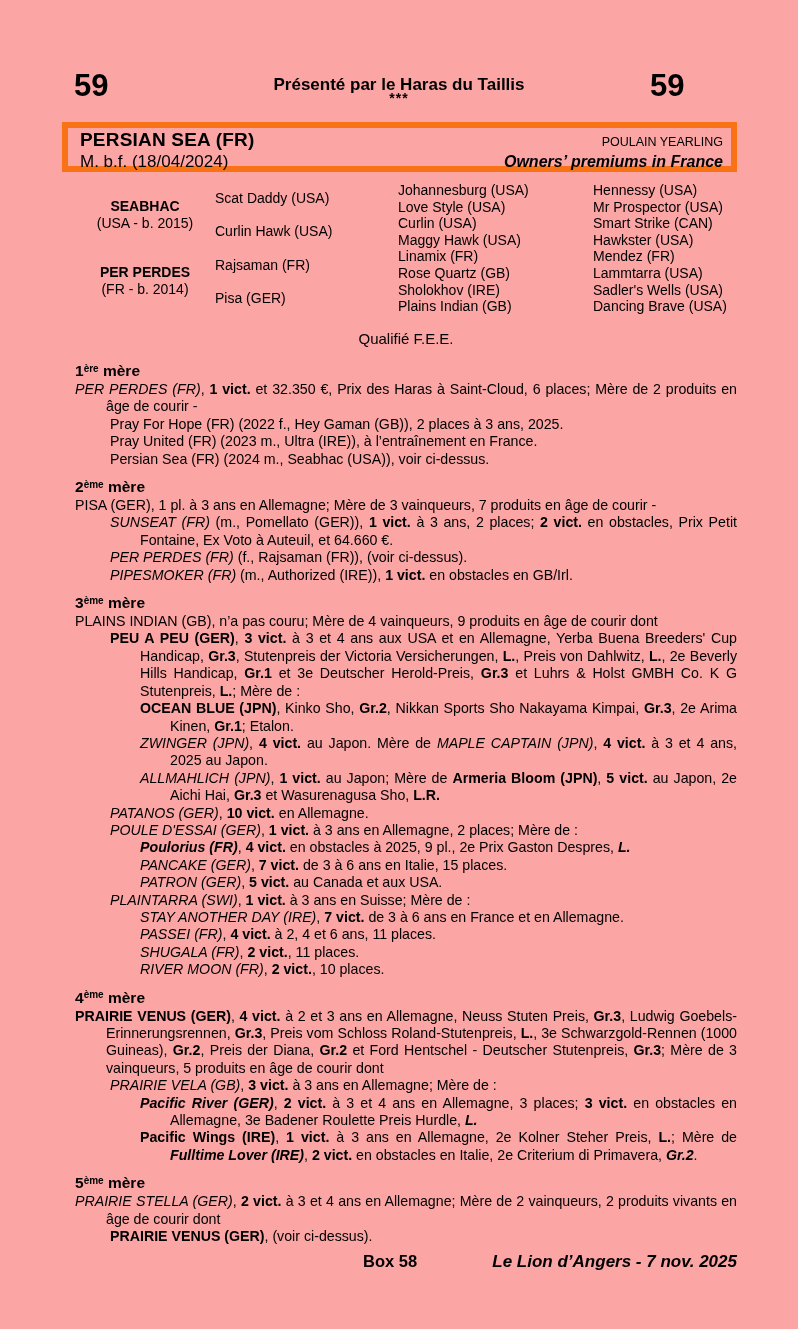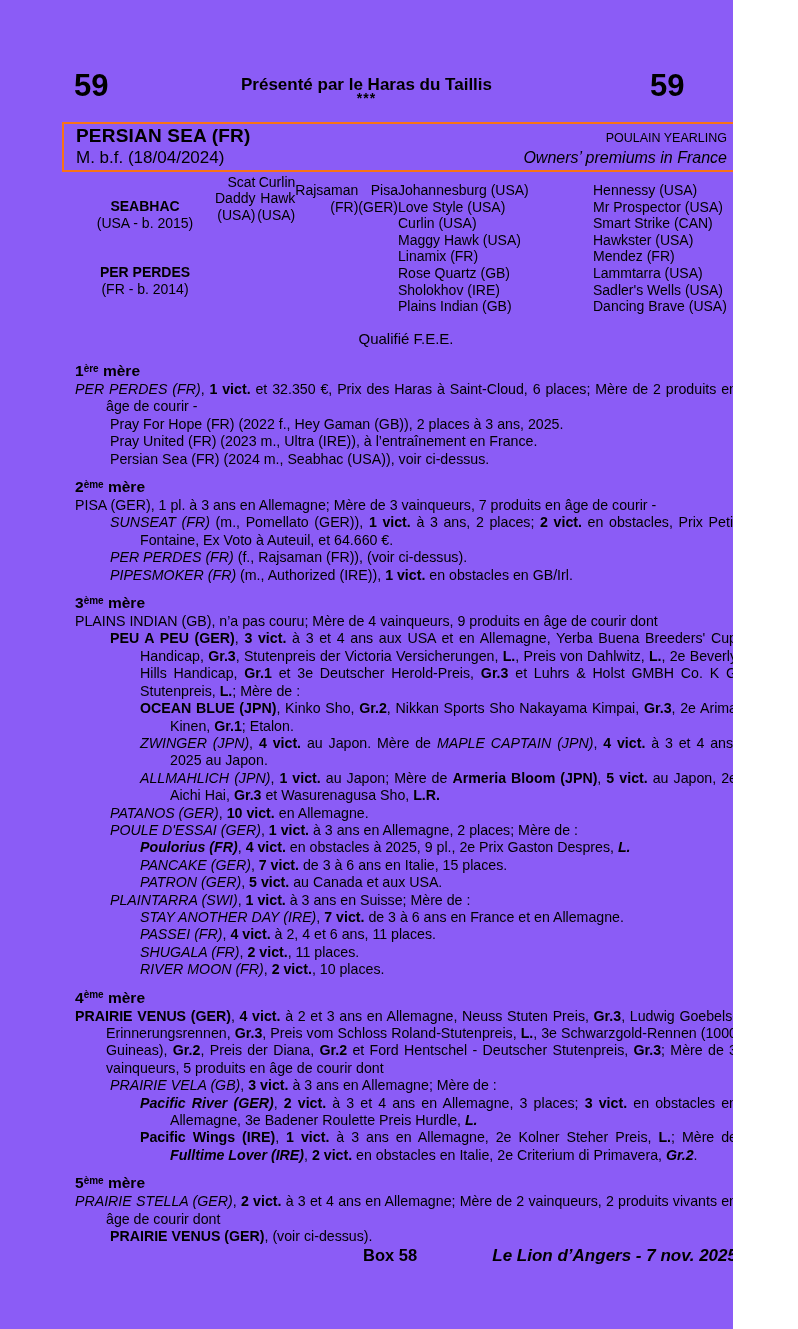--- a/index.html
+++ b/index.html
@@ -1,43 +1,43 @@
 <!DOCTYPE html>
 <html><head>
 <meta charset="utf-8">
 <style>
   html,body{margin:0;padding:0;background:#fff;}
-  .page{position:relative;width:733px;height:1329px;background:#8b5cf6;color:#000;
+  .page{position:relative;width:798px;height:1329px;background:#fca5a5;color:#000;
         font-family:"Liberation Sans","DejaVu Sans",sans-serif;overflow:hidden;}
 
   
   .header-num{position:absolute;top:68px;font-size:31px;font-weight:bold;line-height:36px;}
   .num-left{left:74px;}
   .num-right{left:650px;}
   .presenter{position:absolute;top:75px;left:0;width:100%;text-align:center;
              font-weight:bold;font-size:17px;line-height:19px;}
   .stars{position:absolute;top:90px;left:0;width:100%;text-align:center;
          font-weight:bold;font-size:14px;letter-spacing:1px;}
 
   
   .title-box{position:absolute;left:62px;top:122px;width:675px;height:50px;
-             border:2px solid #f97316;box-sizing:border-box;padding:1px 8px 0 12px;}
+             border:6px solid #f97316;box-sizing:border-box;padding:1px 8px 0 12px;}
   .tb-row{display:flex;justify-content:space-between;align-items:baseline;height:23px;}
   .tb-name{font-size:19px;font-weight:bold;letter-spacing:.2px;}
   .tb-cat{font-size:12.5px;}
   .tb-desc{font-size:17px;}
-  .tb-prem{font-size:16px;font-style:italic;}
+  .tb-prem{font-size:16px;font-style:italic;font-weight:bold;}
 
   
   .pedigree{position:absolute;left:75px;top:182px;width:662px;display:flex;
             font-size:14px;line-height:16.6px;}
   .ped-col1{width:140px;display:flex;flex-direction:column;text-align:center;}
   .gen1-cell{height:66px;display:flex;flex-direction:column;justify-content:center;}
   .gen1-name{font-weight:bold;}
-  .ped-col2{width:183px;display:flex;text-align:right;}
+  .ped-col2{width:183px;display:flex;flex-direction:column;}
   .gen2-cell{height:33.2px;display:flex;align-items:center;}
   .ped-col3{width:195px;}
   .ped-col4{width:144px;}
 
   .qualification{position:absolute;left:75px;top:330px;width:662px;text-align:center;
                  font-size:15px;}
 
   
   .produce{position:absolute;left:75px;top:352px;width:662px;font-size:14.2px;
            line-height:17.4px;text-align:justify;}
@@ -45,21 +45,21 @@
   .sup{font-size:10px;position:relative;top:-4.5px;}
   .para{margin:0;}
   .lvl0{padding-left:31px;text-indent:-31px;}
   .lvl1{padding-left:65px;text-indent:-30px;}
   .lvl2{padding-left:95px;text-indent:-30px;}
   .b{font-weight:bold;}
   .i{font-style:italic;}
   .bi{font-weight:bold;font-style:italic;}
 
   
-  .footer{position:relative;height:20px;margin-top:2px;text-align:left;}
+  .footer{position:relative;height:20px;margin-top:8px;text-align:left;}
   .footer-box{position:absolute;left:288px;font-weight:bold;font-size:16.5px;font-style:normal;}
   .footer-sale{position:absolute;right:0;font-weight:bold;font-style:italic;font-size:17px;}
 </style>
 </head>
 <body>
 
 <div class="page">
 
   <div class="header-num num-left">59</div>
   <div class="presenter">Présenté par le Haras du Taillis</div>

